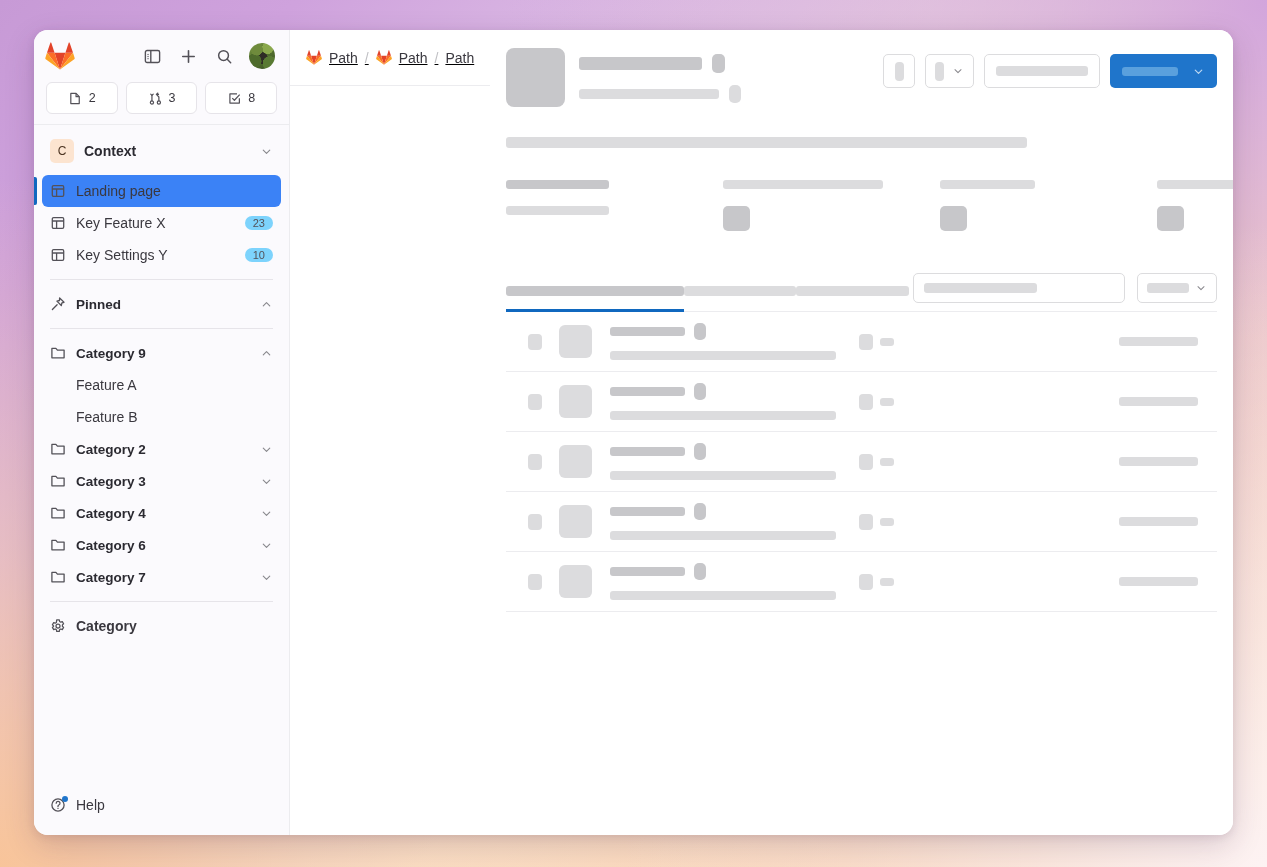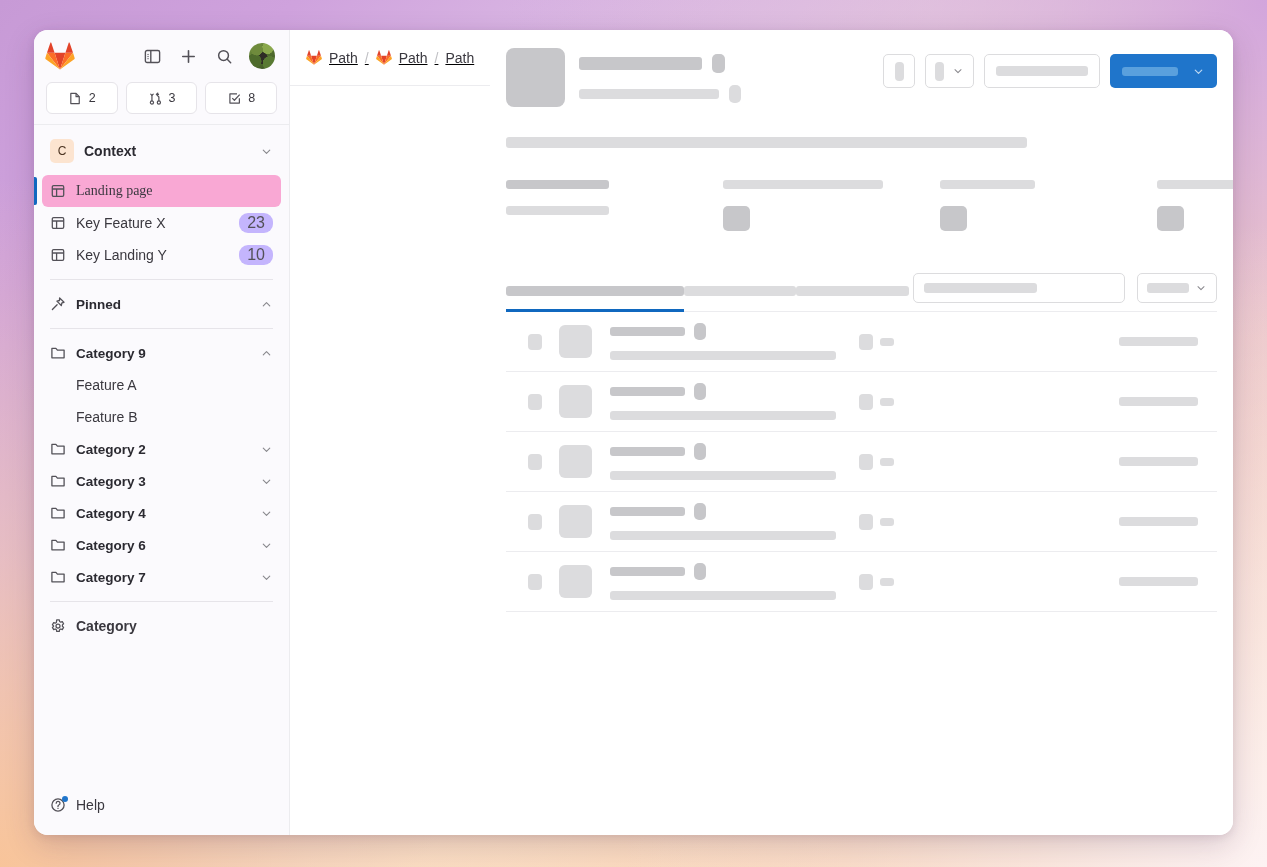--- a/index.html
+++ b/index.html
@@ -176,37 +176,36 @@
     margin-bottom: 0px;
   }
   .nav-item .ni-icon { color: #535158; display: flex; align-items: center; flex: 0 0 16px; }
   .nav-item .ni-label {
     font-size: 14px;
     color: #3a383f;
     flex: 1;
     white-space: nowrap;
   }
   .nav-item.active {
-    background: #f9a8d4;
-    font-family: Liberation Serif, serif;
+    background: #3b82f6;
   }
   .nav-item.active::before {
     content: "";
     position: absolute;
     left: -8px;
     top: 2px;
     bottom: 2px;
     width: 3px;
     border-radius: 0 2px 2px 0;
     background: #1068bf;
   }
   .nav-badge {
-    font-size: 16px;
+    font-size: 11px;
     color: #535158;
-    background: #c4b5fd;
+    background: #7dd3fc;
     border-radius: 9px;
     padding: 1px 8px;
     min-width: 26px;
     text-align: center;
   }
 
   .section-head {
     display: flex;
     align-items: center;
     gap: 10px;
@@ -551,21 +550,21 @@
       </div>
 
       <div class="nav-item">
         <span class="ni-icon">
           <svg width="16" height="16" viewBox="0 0 16 16" fill="none" stroke="currentColor" stroke-width="1.3">
             <rect x="2.3" y="2.6" width="11.4" height="10.8" rx="1.3"></rect>
             <line x1="2.3" y1="6" x2="13.7" y2="6"></line>
             <line x1="6.6" y1="6" x2="6.6" y2="13.4"></line>
           </svg>
         </span>
-        <span class="ni-label">Key Landing Y</span>
+        <span class="ni-label">Key Settings Y</span>
         <span class="nav-badge">10</span>
       </div>
 
       <div class="group-sep"></div>
 
       <div class="section-head">
         <span class="sh-icon">
           <svg width="16" height="16" viewBox="0 0 16 16" fill="none" stroke="currentColor" stroke-width="1.3" stroke-linecap="round" stroke-linejoin="round">
             <path d="M9.6 1.9 14 6.3l-2.1.6-.6 2.6-4.4-4.4 2.6-.6z"></path>
             <line x1="7.1" y1="8.8" x2="2.4" y2="13.5"></line>

